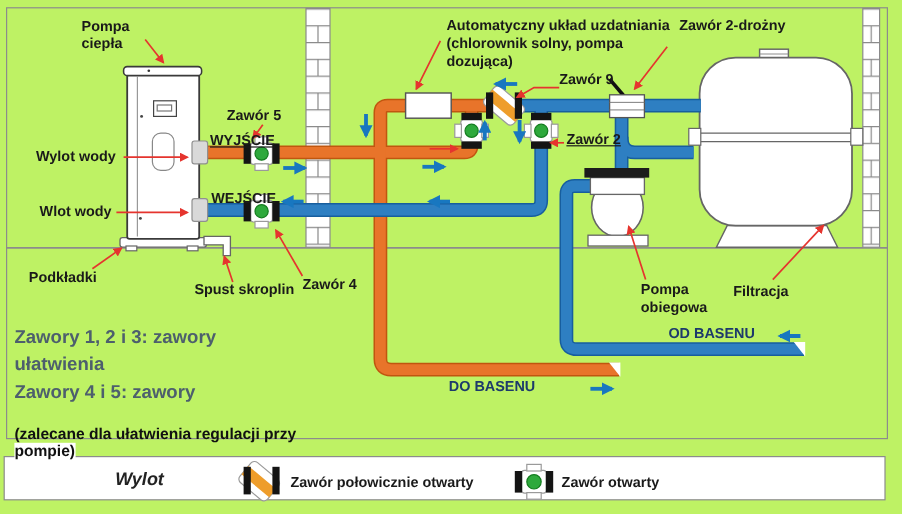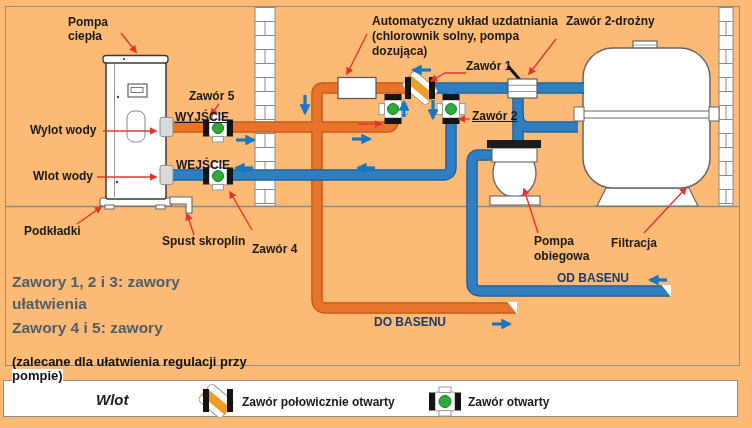--- a/index.html
+++ b/index.html
@@ -1,16 +1,16 @@
 <!DOCTYPE html>
 <html><head>
 <meta charset="utf-8">
 <style>
   html,body{margin:0;padding:0;background:#fff;}
-  #stage{position:relative;width:752px;height:428px;background:#fdba74;overflow:hidden;
+  #stage{position:relative;width:752px;height:428px;background:#bef264;overflow:hidden;
          font-family:"Liberation Sans","DejaVu Sans",sans-serif;}
   #stage svg{position:absolute;left:0;top:0;}
   .lbl{position:absolute;white-space:nowrap;font-weight:bold;font-size:12px;color:#1a1a1a;line-height:1;}
   .lbl-navy{color:#1d3a6b;}
   .lbl-head{font-size:15.5px;color:#4d5f6d;}
   .lbl-note{font-size:13px;color:#111;}
   .lbl-lege{font-size:15px;font-style:italic;color:#222;}
   .po-out{stroke:#c0560f;stroke-width:11.5;fill:none;}
   .po-in{stroke:#e8742a;stroke-width:9;fill:none;}
   .pb-out{stroke:#175e9e;stroke-width:11.5;fill:none;}
@@ -212,36 +212,36 @@
 
 <span class="lbl" style="left:68px;top:16px;">Pompa</span>
 <span class="lbl" style="left:68px;top:30px;">ciepła</span>
 <span class="lbl" style="left:30px;top:124px;">Wylot wody</span>
 <span class="lbl" style="left:33px;top:170px;">Wlot wody</span>
 <span class="lbl" style="left:189px;top:90px;">Zawór 5</span>
 <span class="lbl" style="left:175px;top:111px;text-decoration:underline;">WYJŚCIE</span>
 <span class="lbl" style="left:176px;top:159px;">WEJŚCIE</span>
 <span class="lbl" style="left:24px;top:225px;">Podkładki</span>
 <span class="lbl" style="left:162px;top:235px;">Spust skroplin</span>
-<span class="lbl" style="left:252px;top:231px;margin-top:12px;">Zawór 4</span>
+<span class="lbl" style="left:252px;top:231px;">Zawór 4</span>
 <span class="lbl" style="left:372px;top:15px;">Automatyczny układ uzdatniania</span>
 <span class="lbl" style="left:372px;top:30px;">(chlorownik solny, pompa</span>
 <span class="lbl" style="left:372px;top:45px;">dozująca)</span>
-<span class="lbl" style="left:466px;top:60px;">Zawór 1</span>
+<span class="lbl" style="left:466px;top:60px;">Zawór 9</span>
 <span class="lbl" style="left:472px;top:110px;text-decoration:underline;">Zawór 2</span>
 <span class="lbl" style="left:566px;top:15px;">Zawór 2-drożny</span>
 <span class="lbl" style="left:534px;top:235px;">Pompa</span>
 <span class="lbl" style="left:534px;top:250px;">obiegowa</span>
 <span class="lbl" style="left:611px;top:237px;">Filtracja</span>
 <span class="lbl lbl-navy" style="left:557px;top:272px;">OD BASENU</span>
 <span class="lbl lbl-navy" style="left:374px;top:316px;">DO BASENU</span>
 
 <span class="lbl lbl-head" style="left:12px;top:274px;">Zawory 1, 2 i 3: zawory</span>
 <span class="lbl lbl-head" style="left:12px;top:296px;">ułatwienia</span>
 <span class="lbl lbl-head" style="left:12px;top:320px;">Zawory 4 i 5: zawory</span>
 <span class="lbl lbl-note" style="left:12px;top:355px;">(zalecane dla ułatwienia regulacji przy</span>
 <span class="lbl lbl-note" style="left:12px;top:369px;background:#fff;">pompie)</span>
 
-<span class="lbl lbl-lege" style="left:96px;top:392px;">Wlot</span>
+<span class="lbl lbl-lege" style="left:96px;top:392px;">Wylot</span>
 <span class="lbl" style="left:242px;top:396px;">Zawór połowicznie otwarty</span>
 <span class="lbl" style="left:468px;top:396px;">Zawór otwarty</span>
 
 </div>
 
 </body></html>

